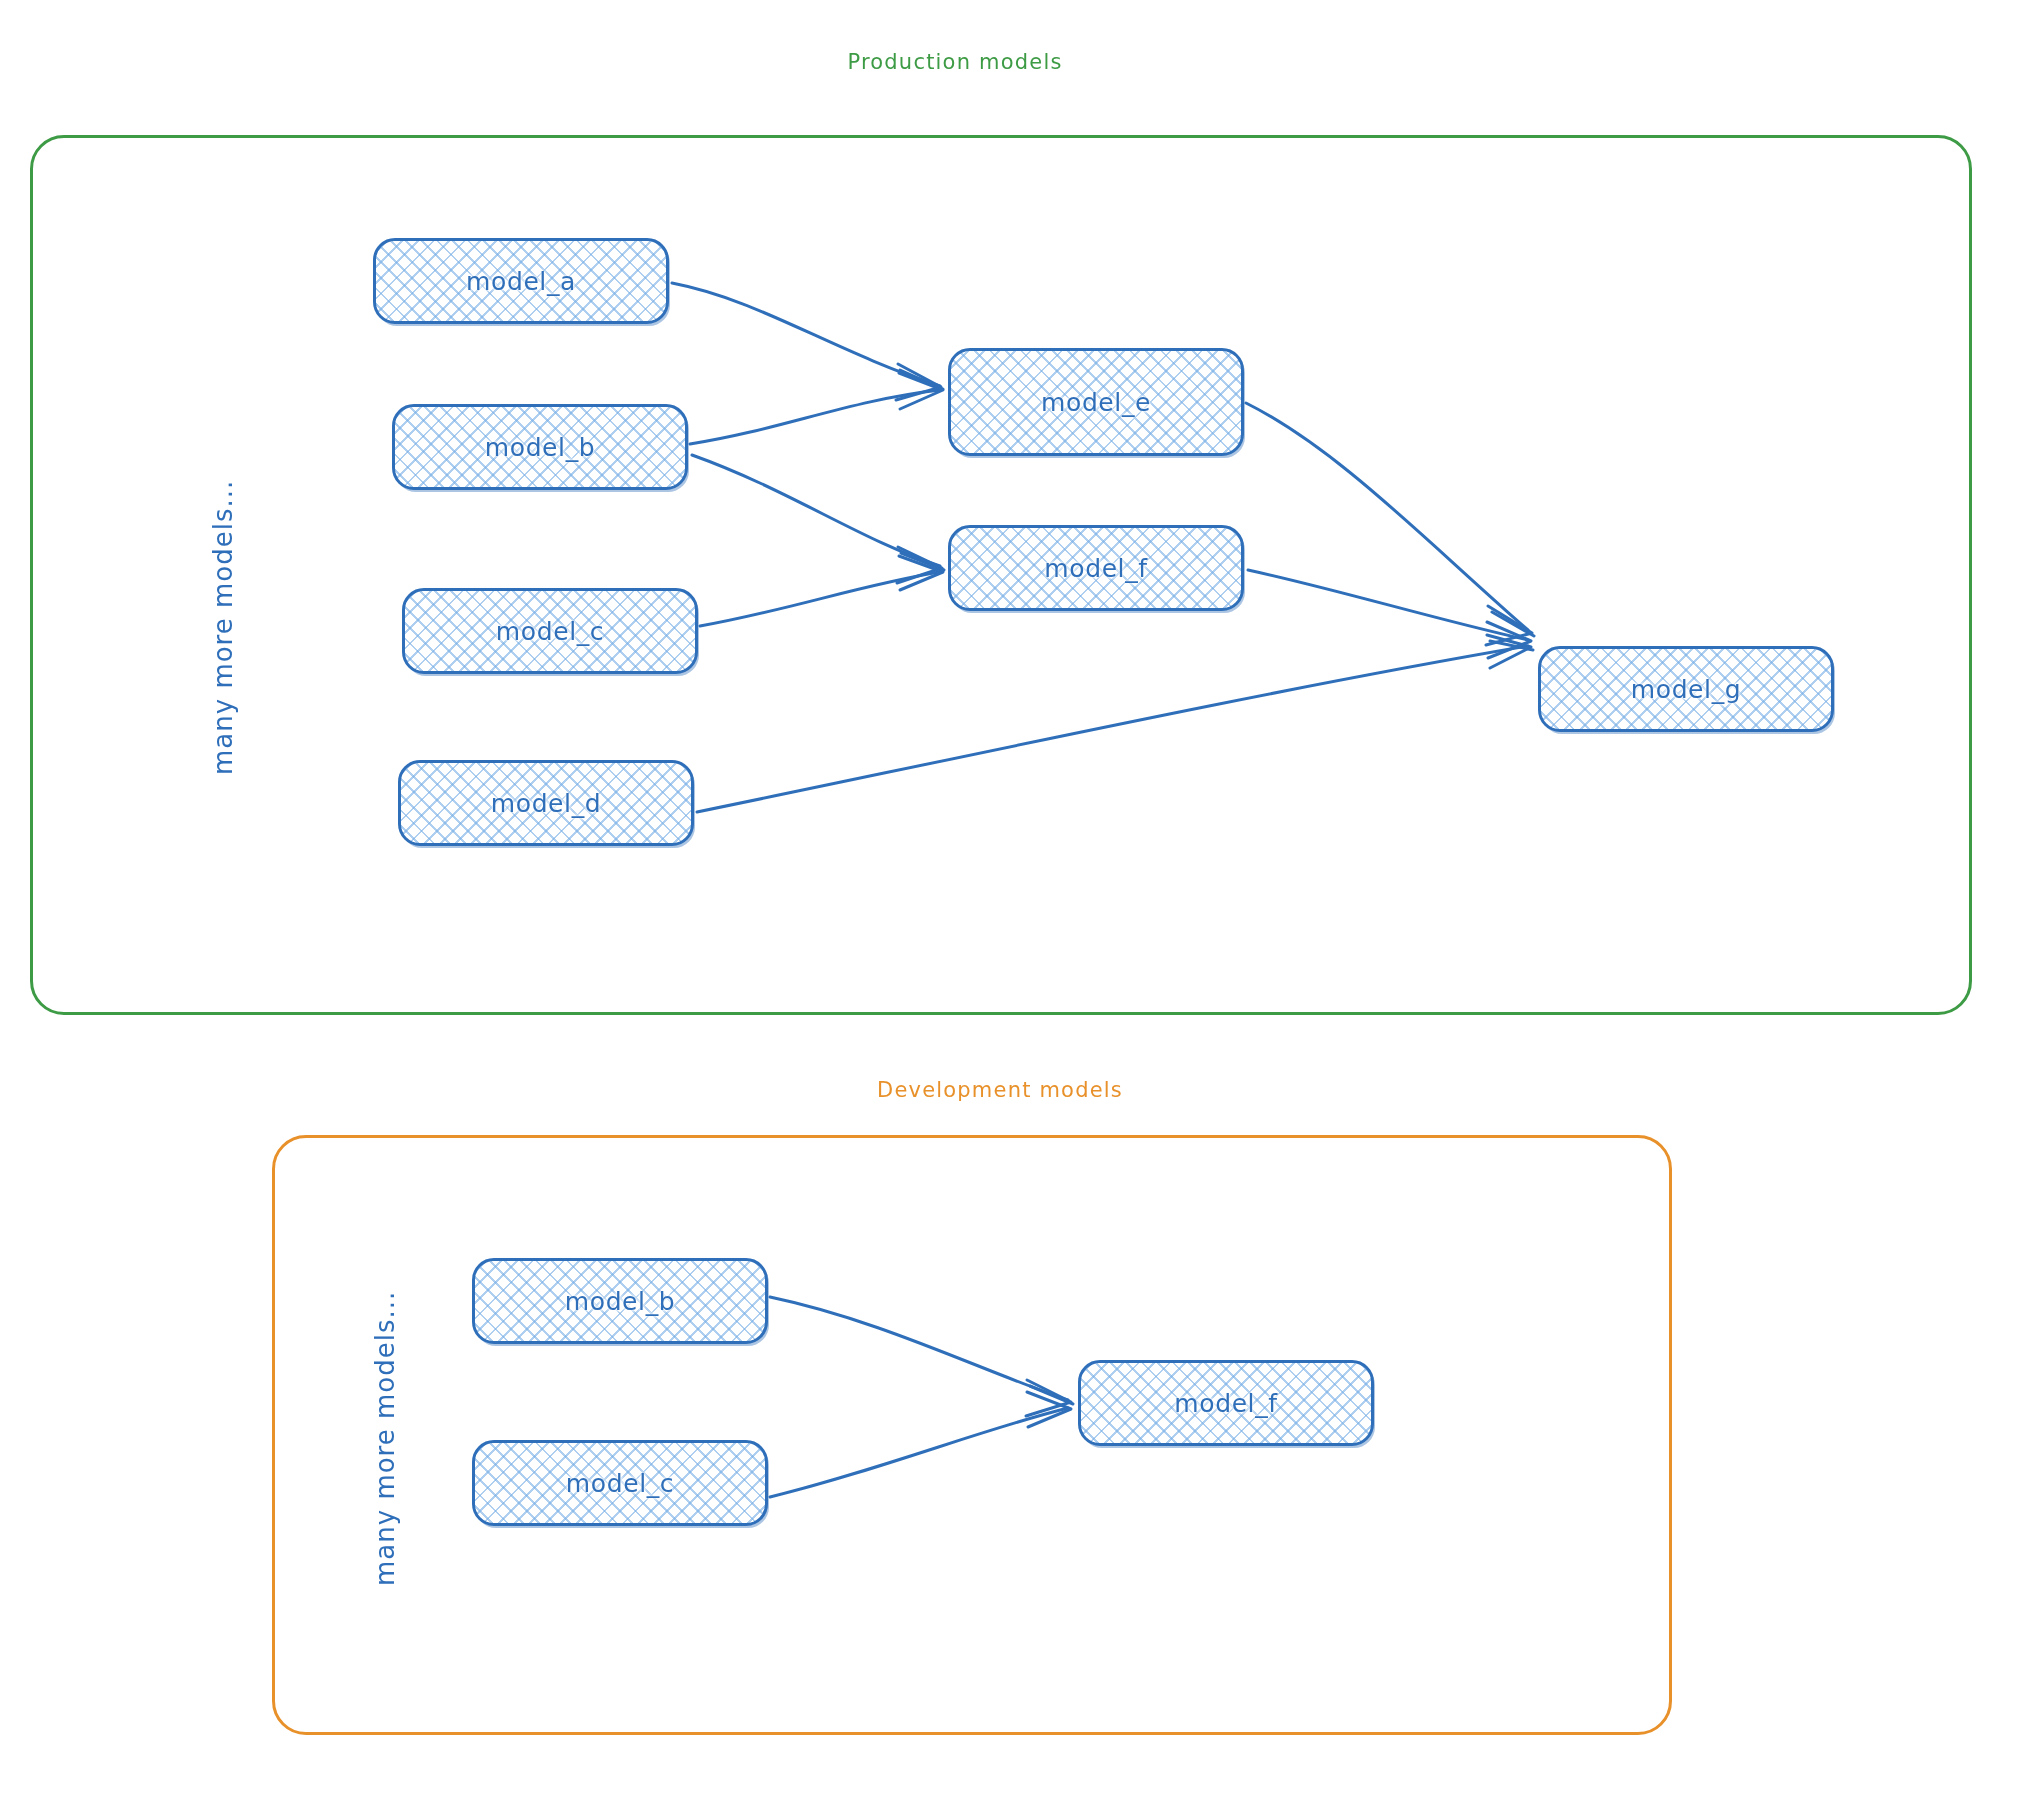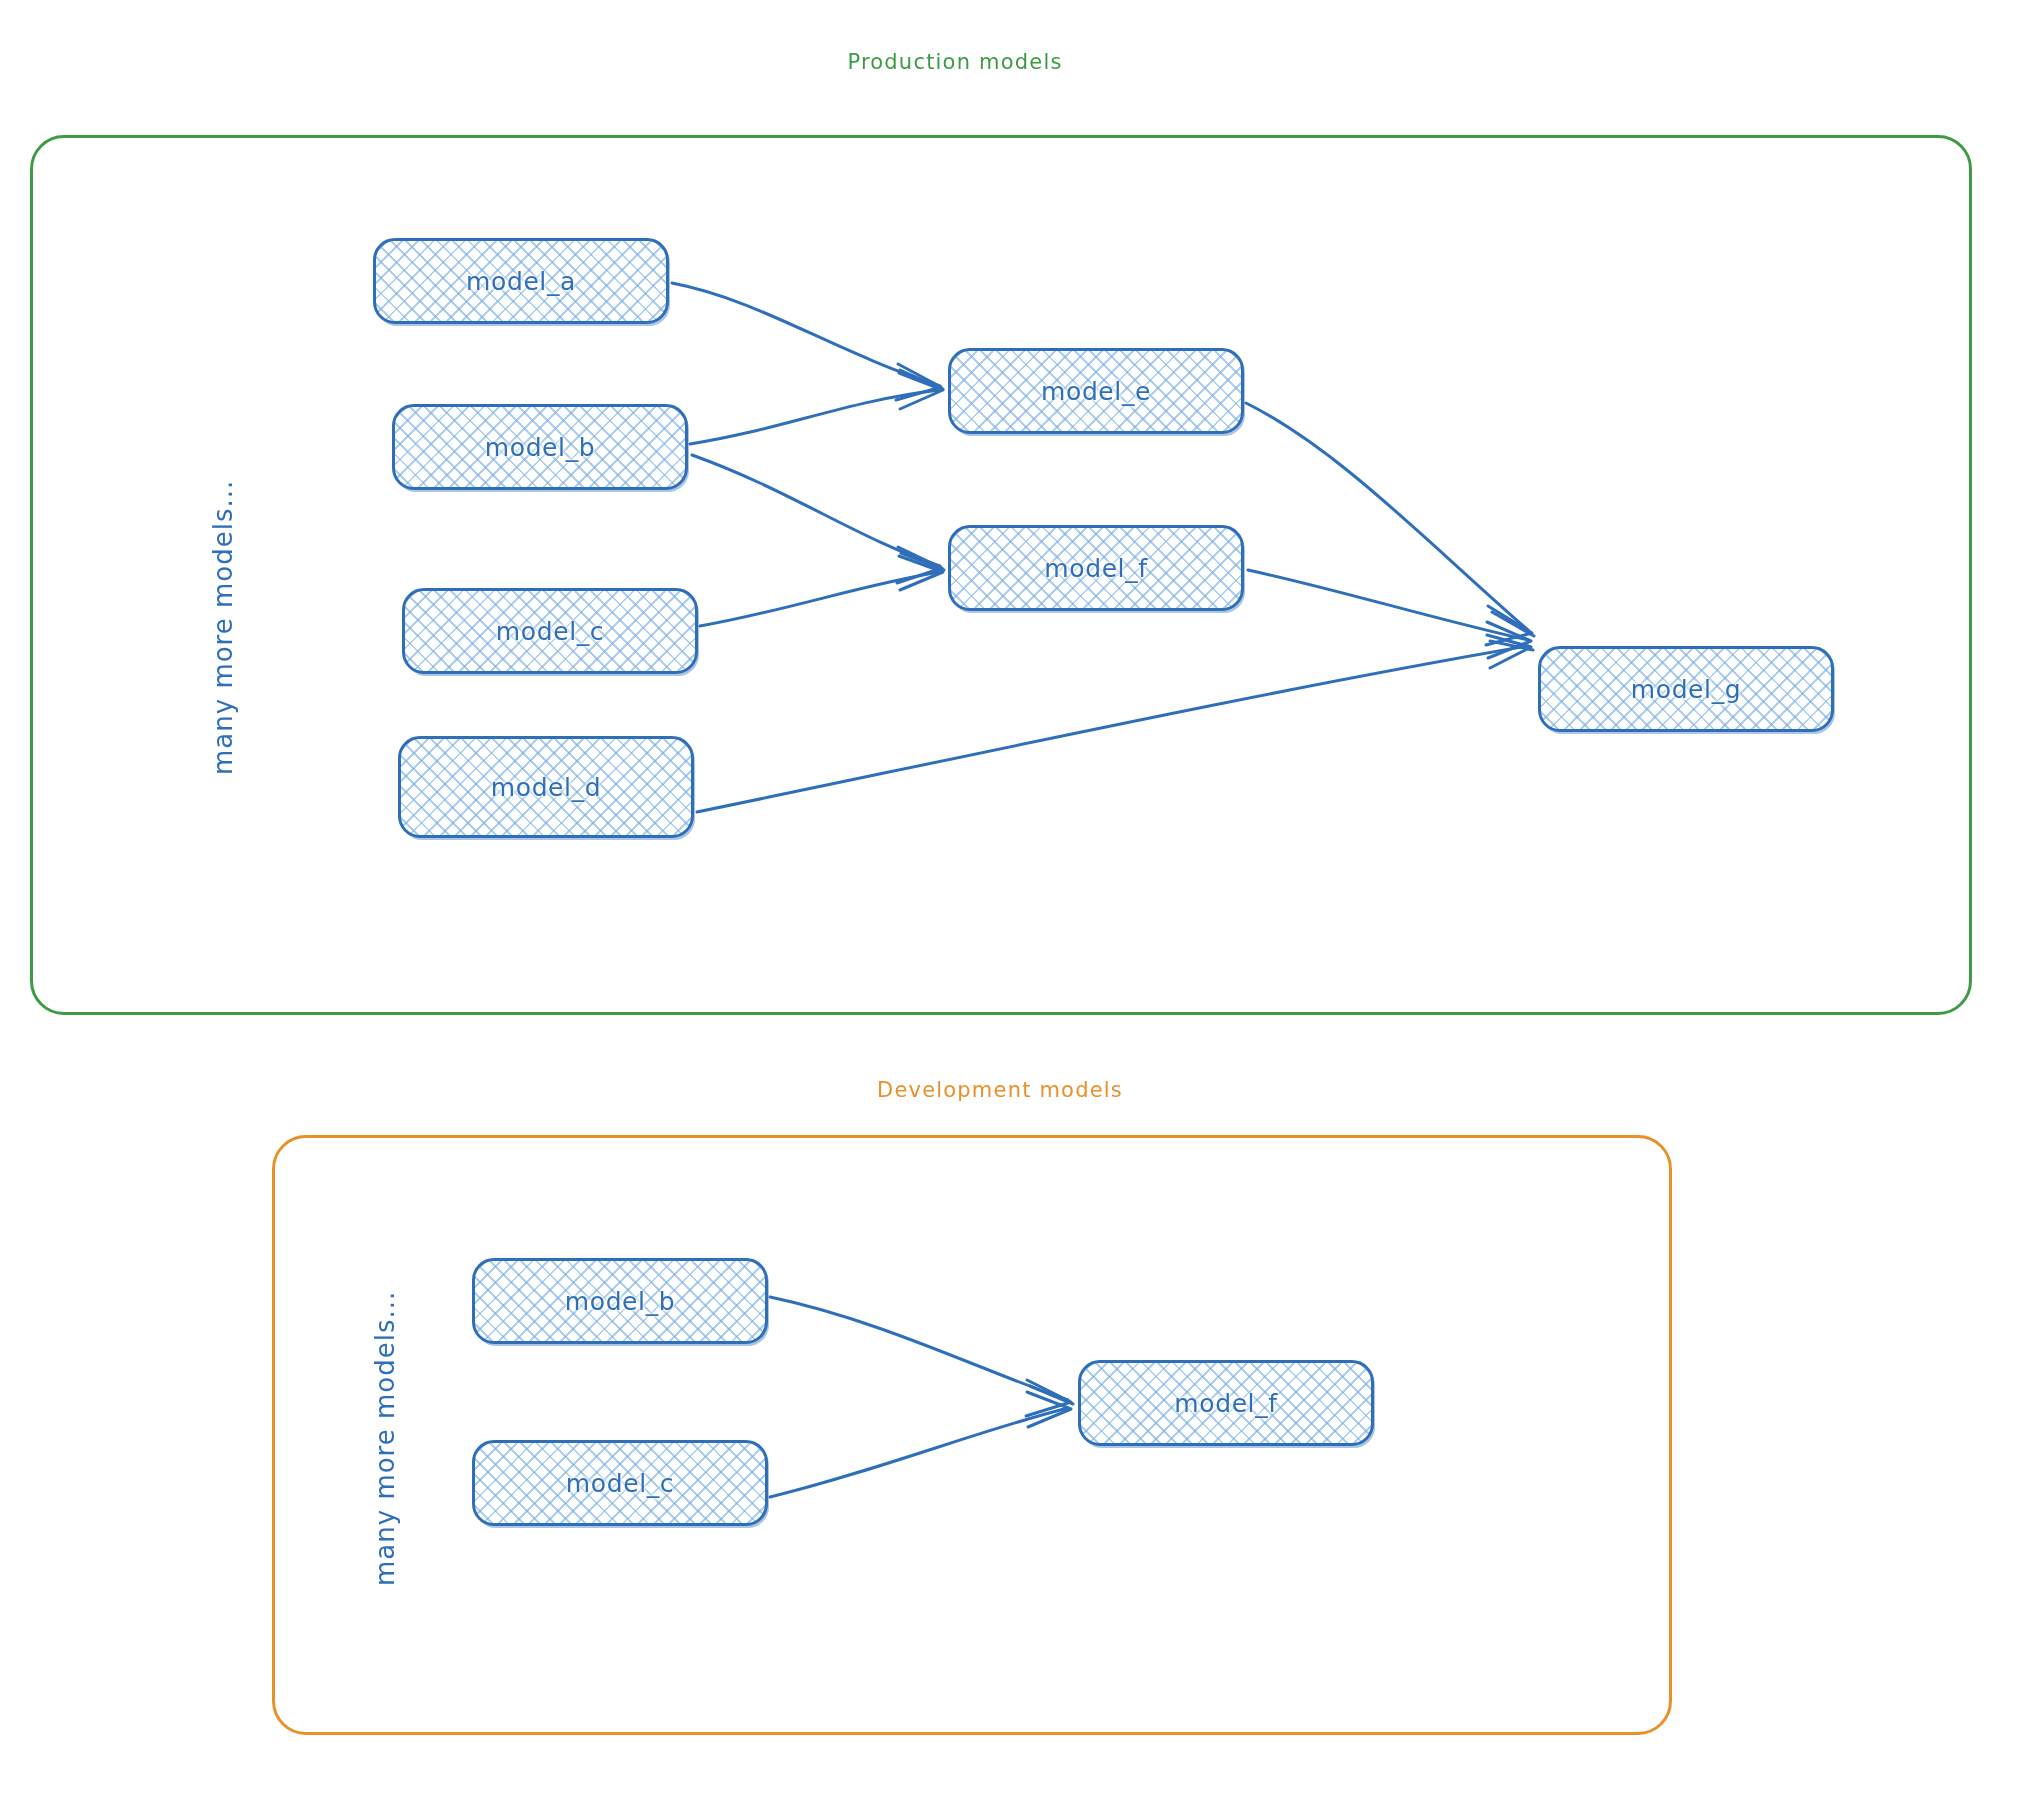--- a/index.html
+++ b/index.html
@@ -121,25 +121,25 @@
   </div>
 
   <div class="node" style="left:392px; top:404px; width:296px; height:86px;">
     <span class="node-label">model_b</span>
   </div>
 
   <div class="node" style="left:402px; top:588px; width:296px; height:86px;">
     <span class="node-label">model_c</span>
   </div>
 
-  <div class="node" style="left:398px; top:736px; width:296px; height:102px;">
+  <div class="node" style="left:398px; top:760px; width:296px; height:86px;">
     <span class="node-label">model_d</span>
   </div>
 
-  <div class="node" style="left:948px; top:348px; width:296px; height:86px;">
+  <div class="node" style="left:948px; top:348px; width:296px; height:108px;">
     <span class="node-label">model_e</span>
   </div>
 
   <div class="node" style="left:948px; top:525px; width:296px; height:86px;">
     <span class="node-label">model_f</span>
   </div>
 
   <div class="node" style="left:1538px; top:602px; width:296px; height:86px;margin-top:44px;">
     <span class="node-label">model_g</span>
   </div>

